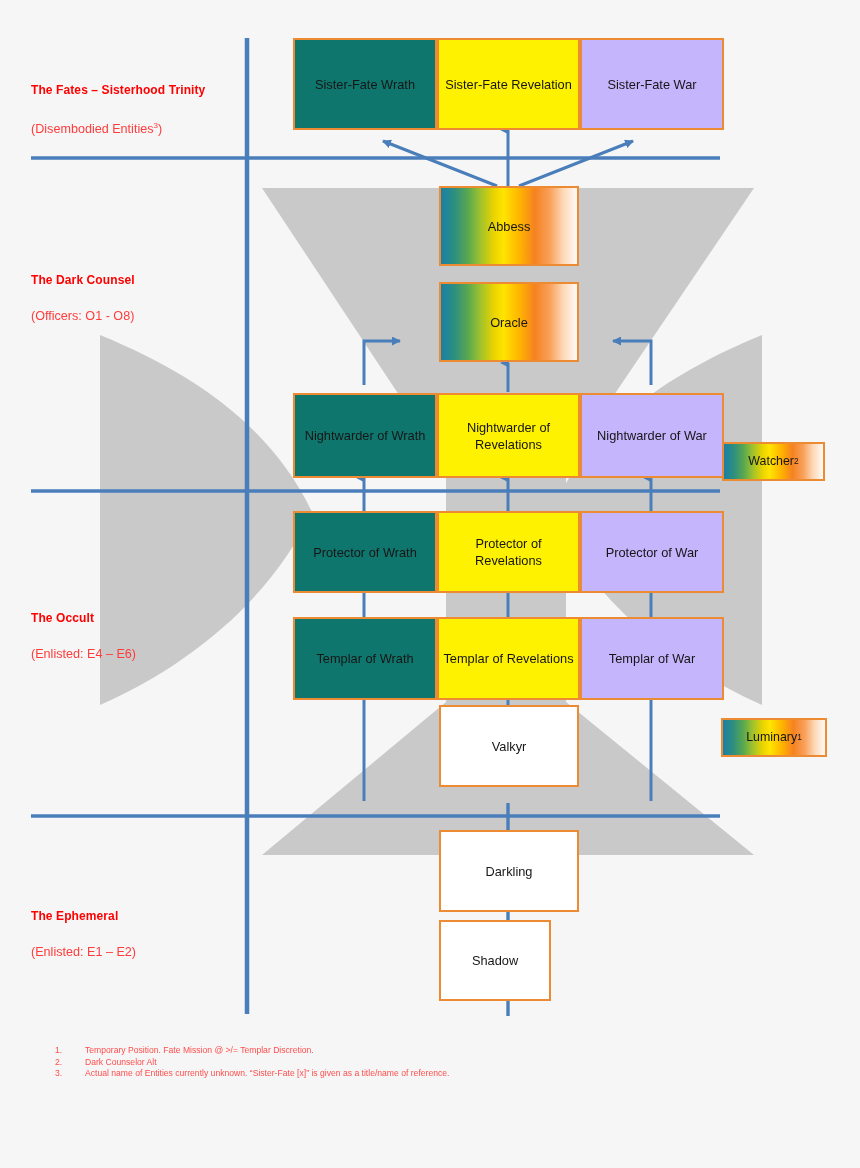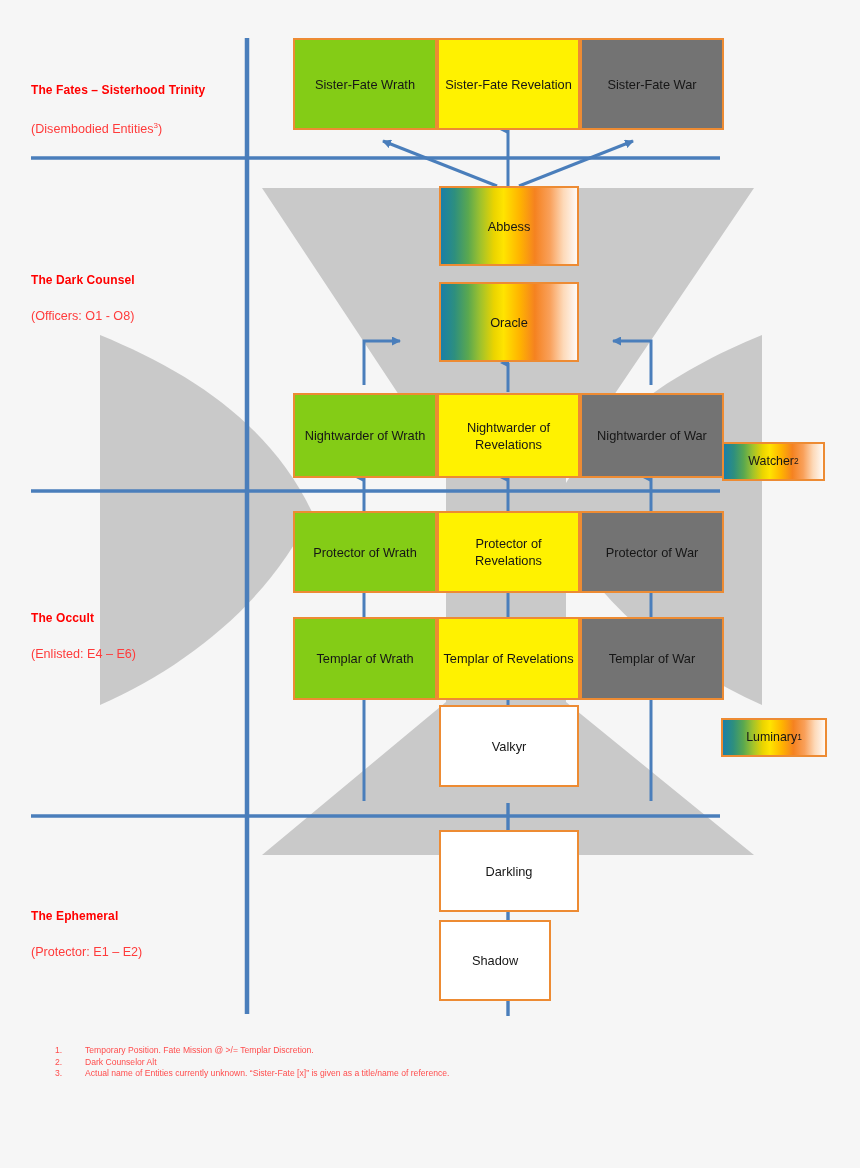--- a/index.html
+++ b/index.html
@@ -32,23 +32,23 @@
     position:absolute;
     box-sizing:border-box;
     border:2.5px solid #ED8B33;
     display:flex;align-items:center;justify-content:center;
     text-align:center;
     color:#161616;
     font-size:12.8px;
     line-height:17px;
     padding:2px 4px;
   }
-  .node.blue{background:#84cc16;text-align:center;}
+  .node.blue{background:#0f766e;text-align:center;}
   .node.yellow{background:#FFF200;}
-  .node.red{background:#737373;}
+  .node.red{background:#c4b5fd;}
   .node.white{background:#FFFFFF;}
   .node.grad{
     background:linear-gradient(90deg,
       #1a7fa8 0%, #2e8f7e 10%, #5aa84f 20%, #9fc22d 29%,
       #ead400 39%, #ffe400 46%, #ffb300 58%, #f58220 69%,
       #f9a05a 80%, #fdd9b8 90%, #fefaf6 100%);
   }
   .node.chip{
     font-size:12.4px;
     border-width:2.5px;
@@ -151,21 +151,21 @@
     <div class="t2">(Officers: O1 - O8)</div>
   </div>
 
   <div class="sect" style="top:610px;">
     <div class="t1">The Occult</div>
     <div class="t2">(Enlisted: E4 – E6)</div>
   </div>
 
   <div class="sect" style="top:908px;">
     <div class="t1">The Ephemeral</div>
-    <div class="t2">(Protector: E1 – E2)</div>
+    <div class="t2">(Enlisted: E1 – E2)</div>
   </div>
 
   <div class="node blue" style="left:293px;top:38px;width:144px;height:92px;">Sister-Fate Wrath</div>
   <div class="node yellow" style="left:437px;top:38px;width:143px;height:92px;">Sister-Fate Revelation</div>
   <div class="node red" style="left:580px;top:38px;width:144px;height:92px;">Sister-Fate War</div>
 
   <div class="node grad" style="left:439px;top:186px;width:140px;height:80px;">Abbess</div>
   <div class="node grad" style="left:439px;top:282px;width:140px;height:80px;">Oracle</div>
 
   <div class="node blue" style="left:293px;top:393px;width:144px;height:85px;">Nightwarder of Wrath</div>

